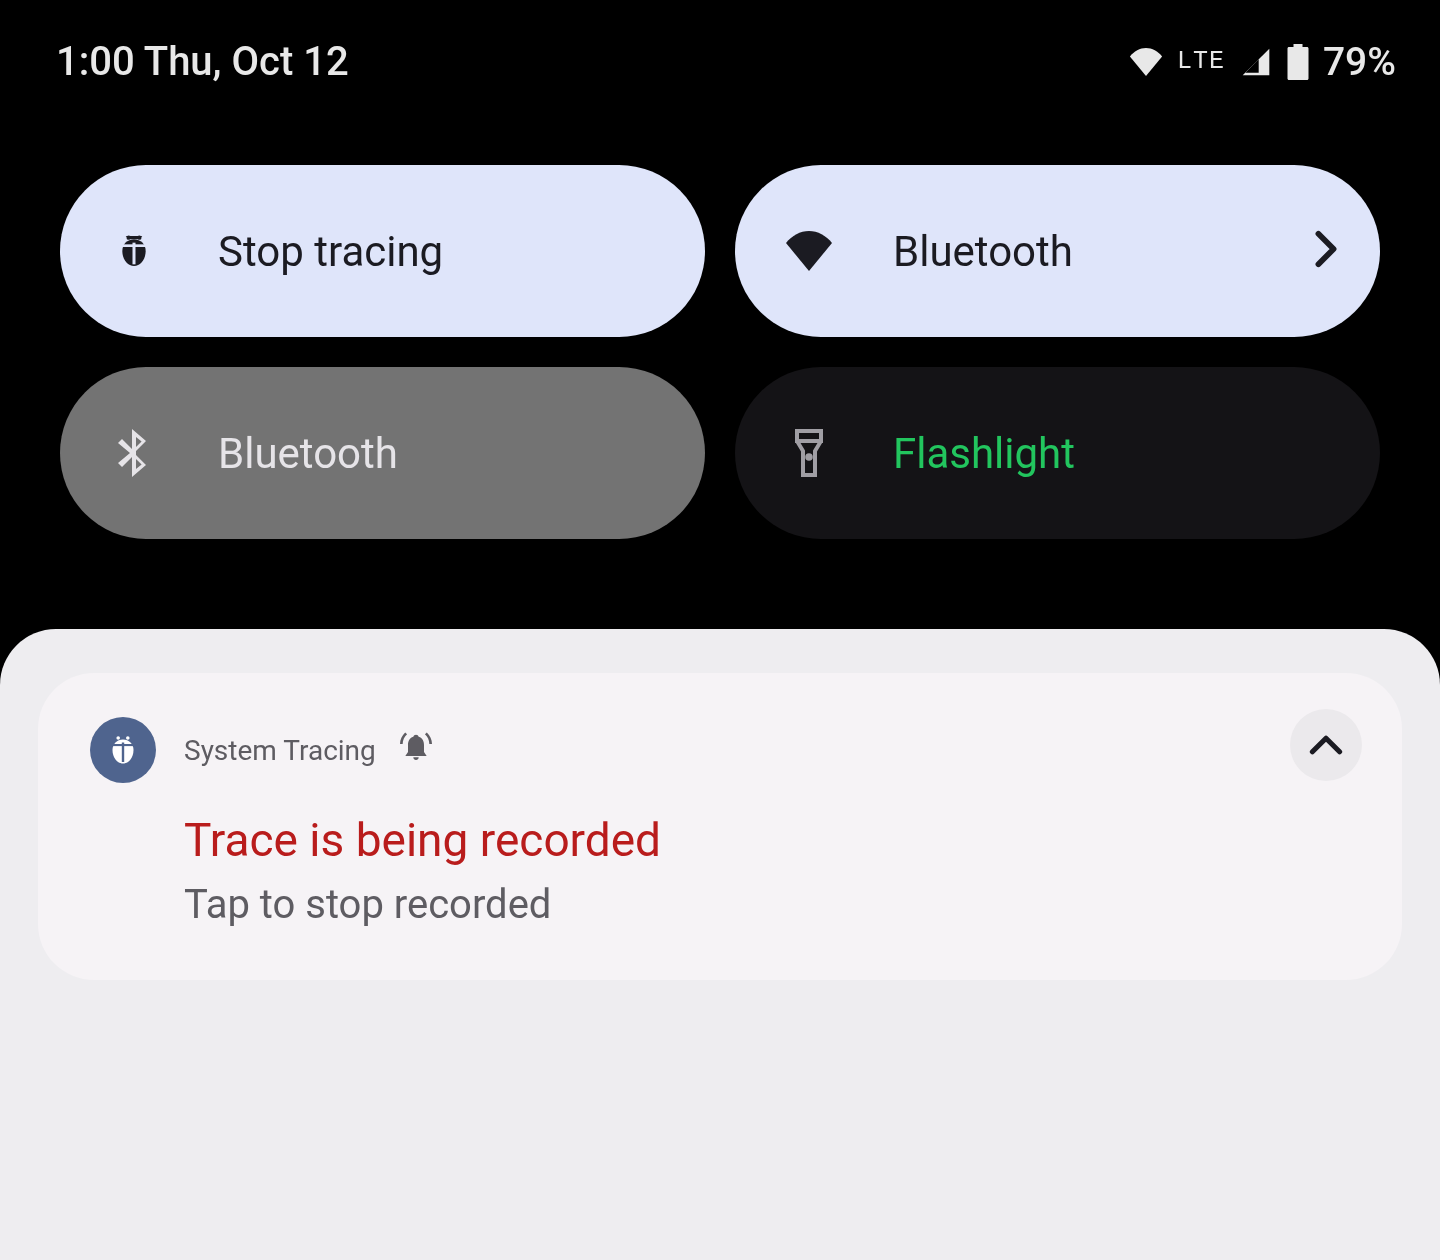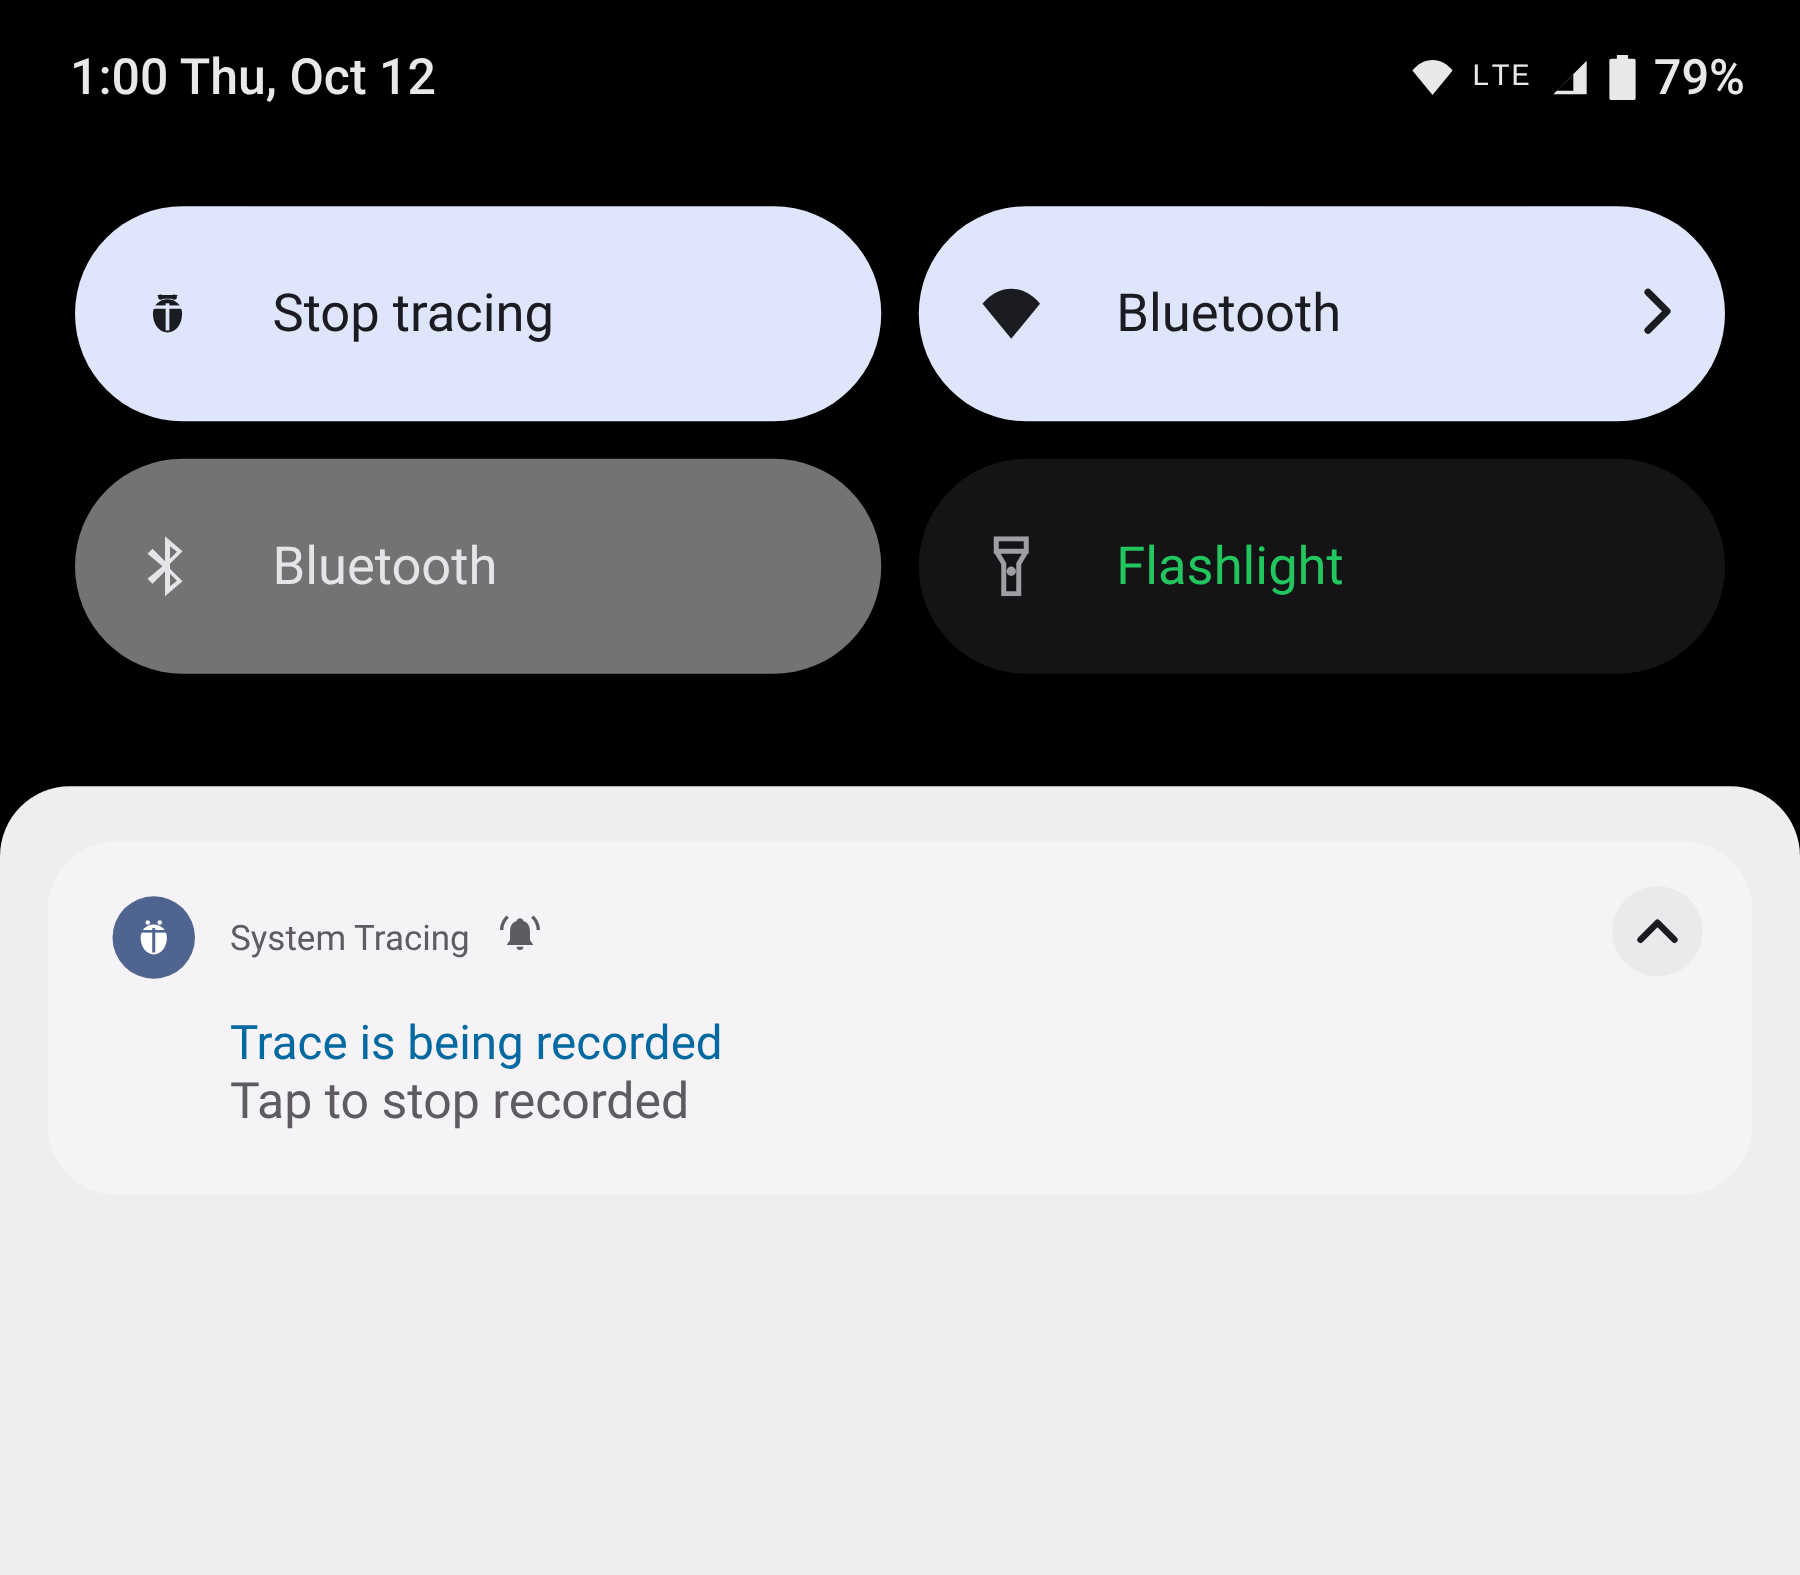--- a/index.html
+++ b/index.html
@@ -136,23 +136,24 @@
     display: flex;
     align-items: center;
     justify-content: center;
     cursor: pointer;
   }
   .notif-body {
     padding-left: 94px;
     padding-top: 30px;
   }
   .notif-title {
-    font-size: 38px;
-    color: #0369a1;
-    font-weight: 400;
+    font-size: 46px;
+    color: #b91c1c;
+    font-weight: 400;
+    margin-bottom: 14px;
   }
   .notif-sub {
     font-size: 40px;
     color: #5e5c62;
     font-weight: 400;
   }
 </style>
 </head>
 <body>
 

